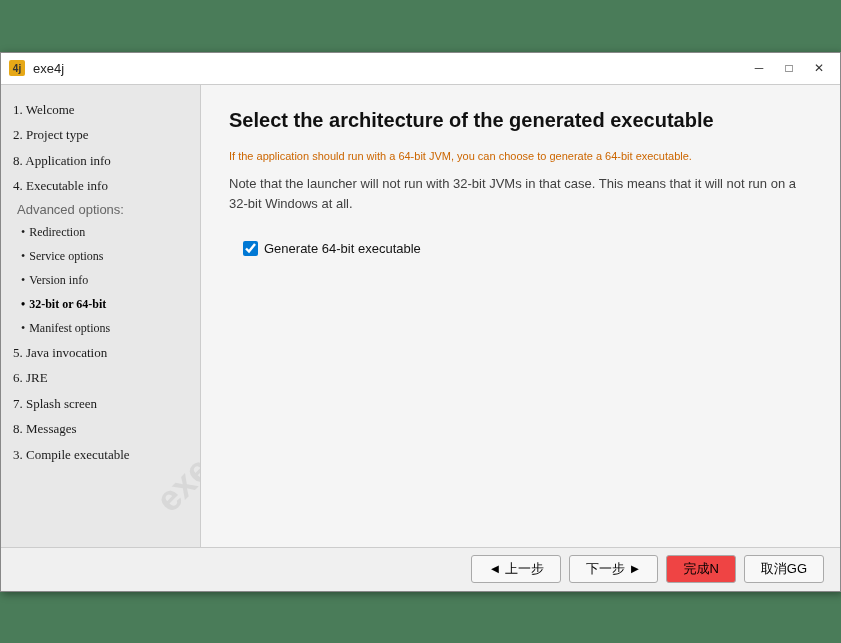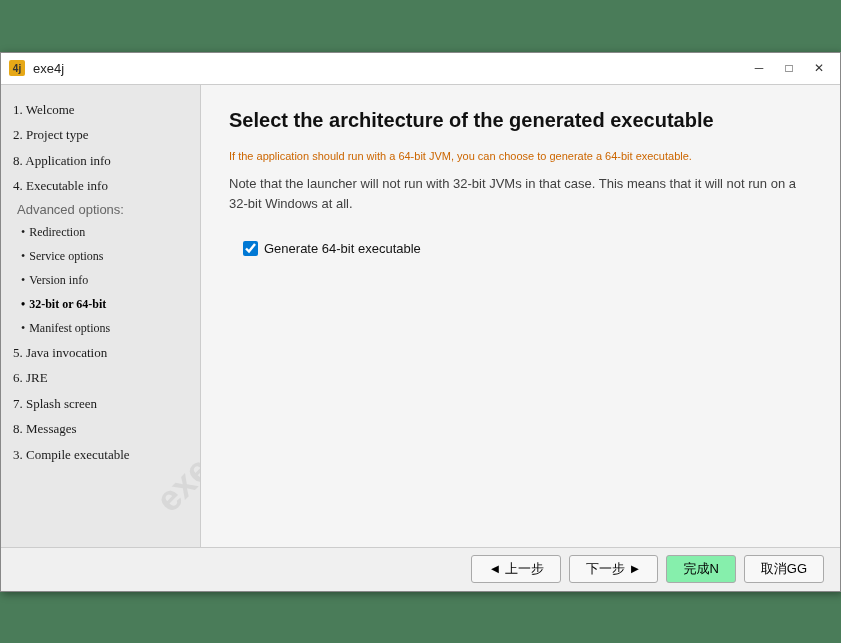--- a/index.html
+++ b/index.html
@@ -163,21 +163,21 @@
       border: 1px solid #aaa;
       background: #f8f8f8;
       cursor: pointer;
       font-size: 13px;
       border-radius: 3px;
       display: flex;
       align-items: center;
       gap: 4px;
     }
     .footer-btn.primary {
-      background: #86efac;
+      background: #ef4444;
     }
     .watermark {
       position: absolute;
       bottom: 52px;
       left: 148px;
       font-size: 36px;
       font-weight: bold;
       color: rgba(180,180,180,0.3);
       transform: rotate(-45deg);
       pointer-events: none;

